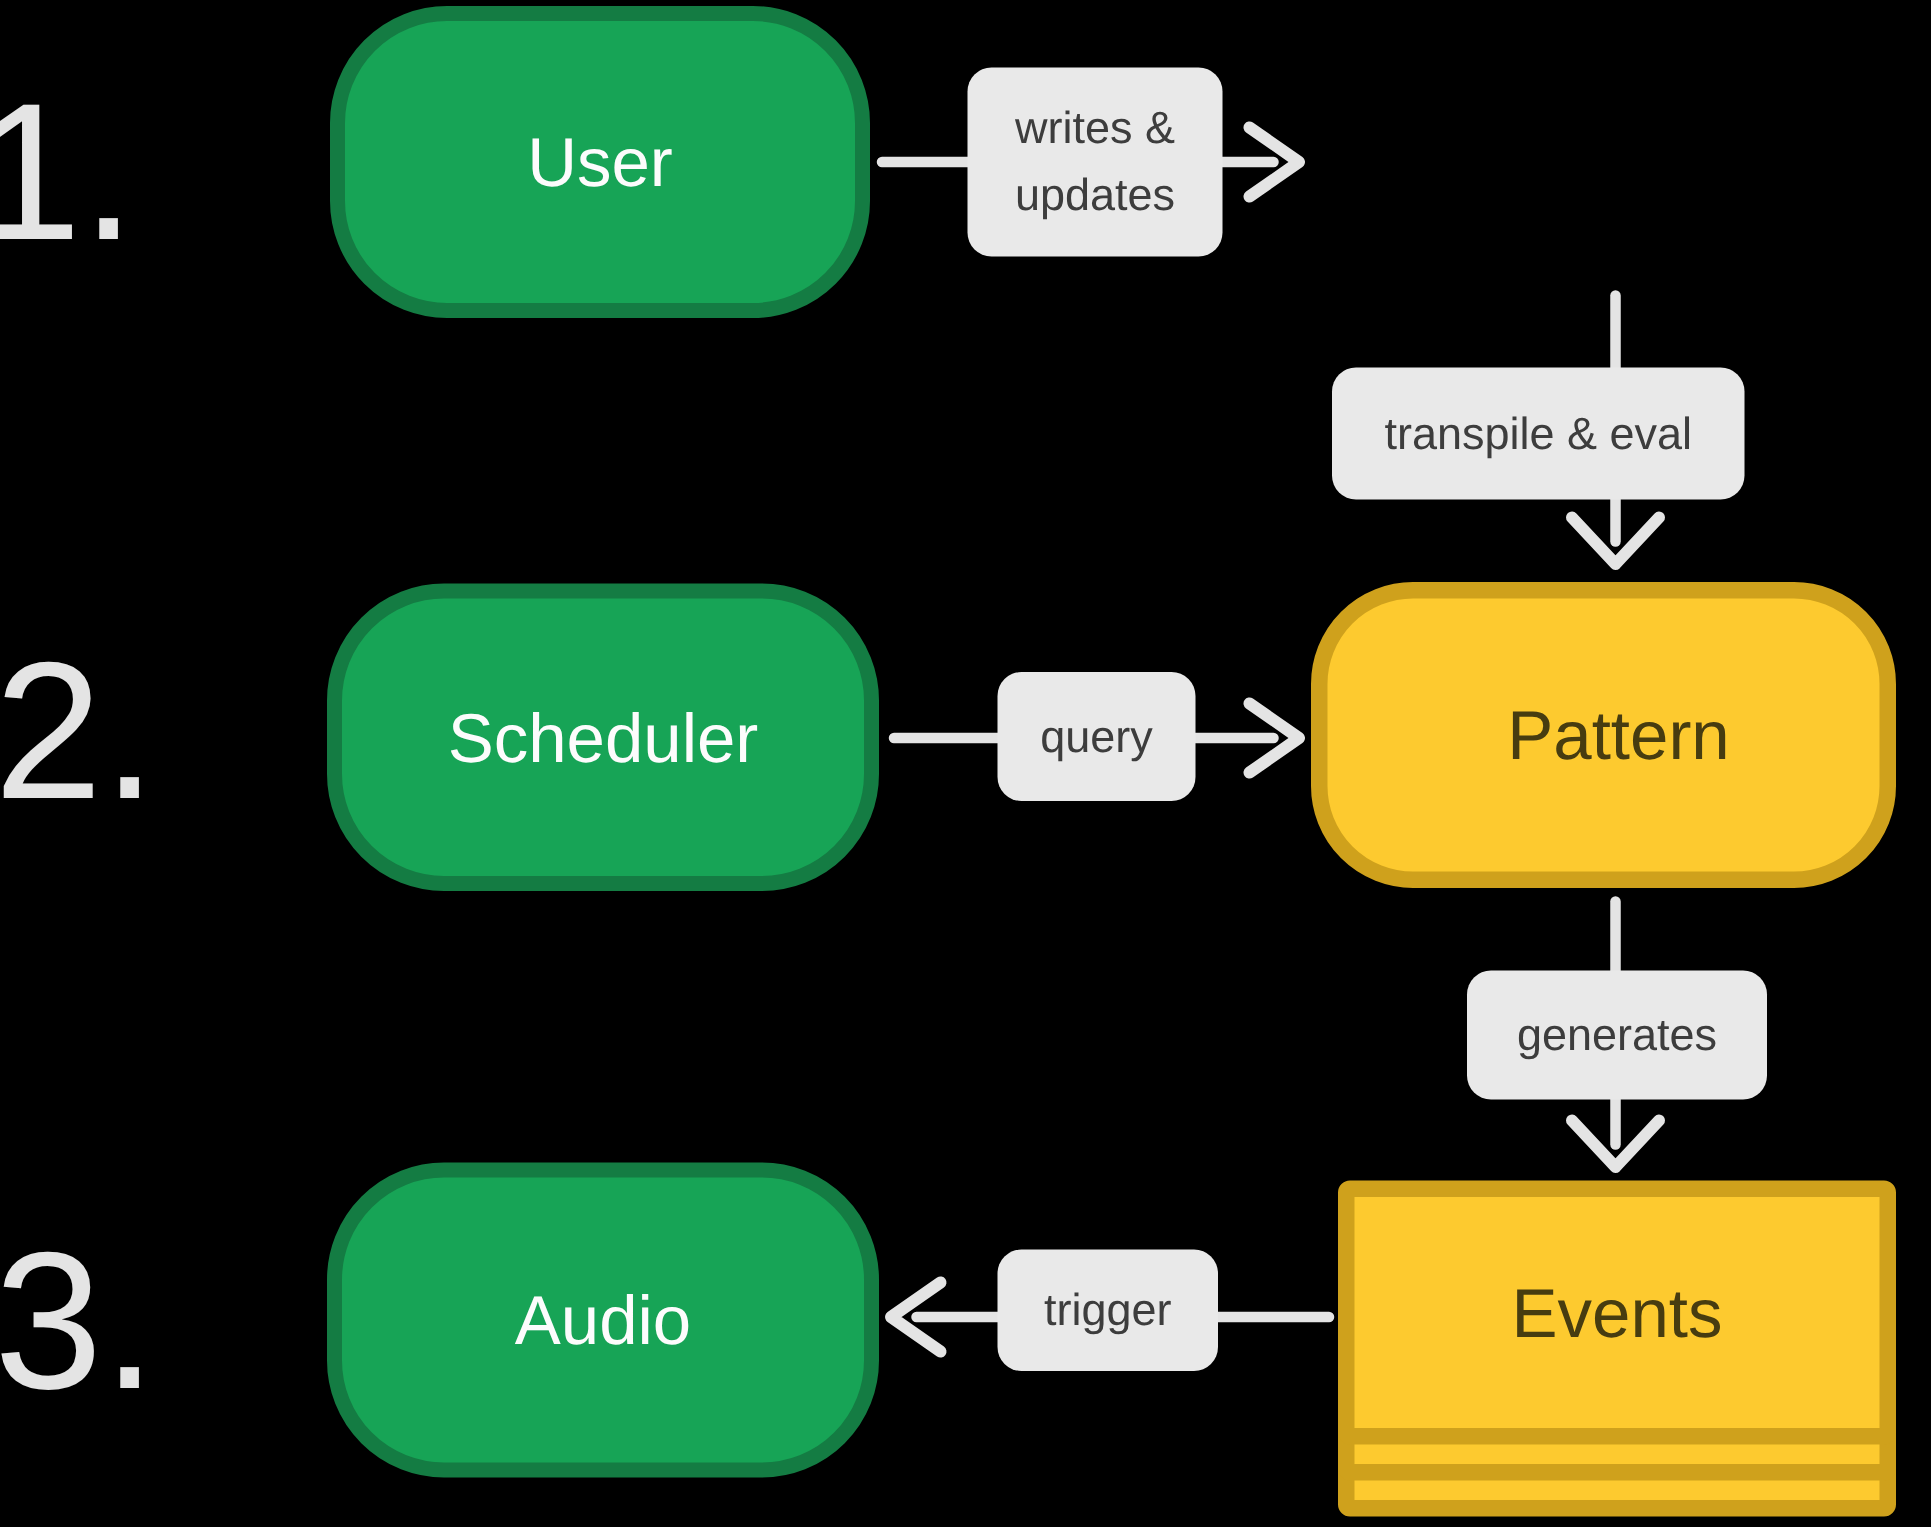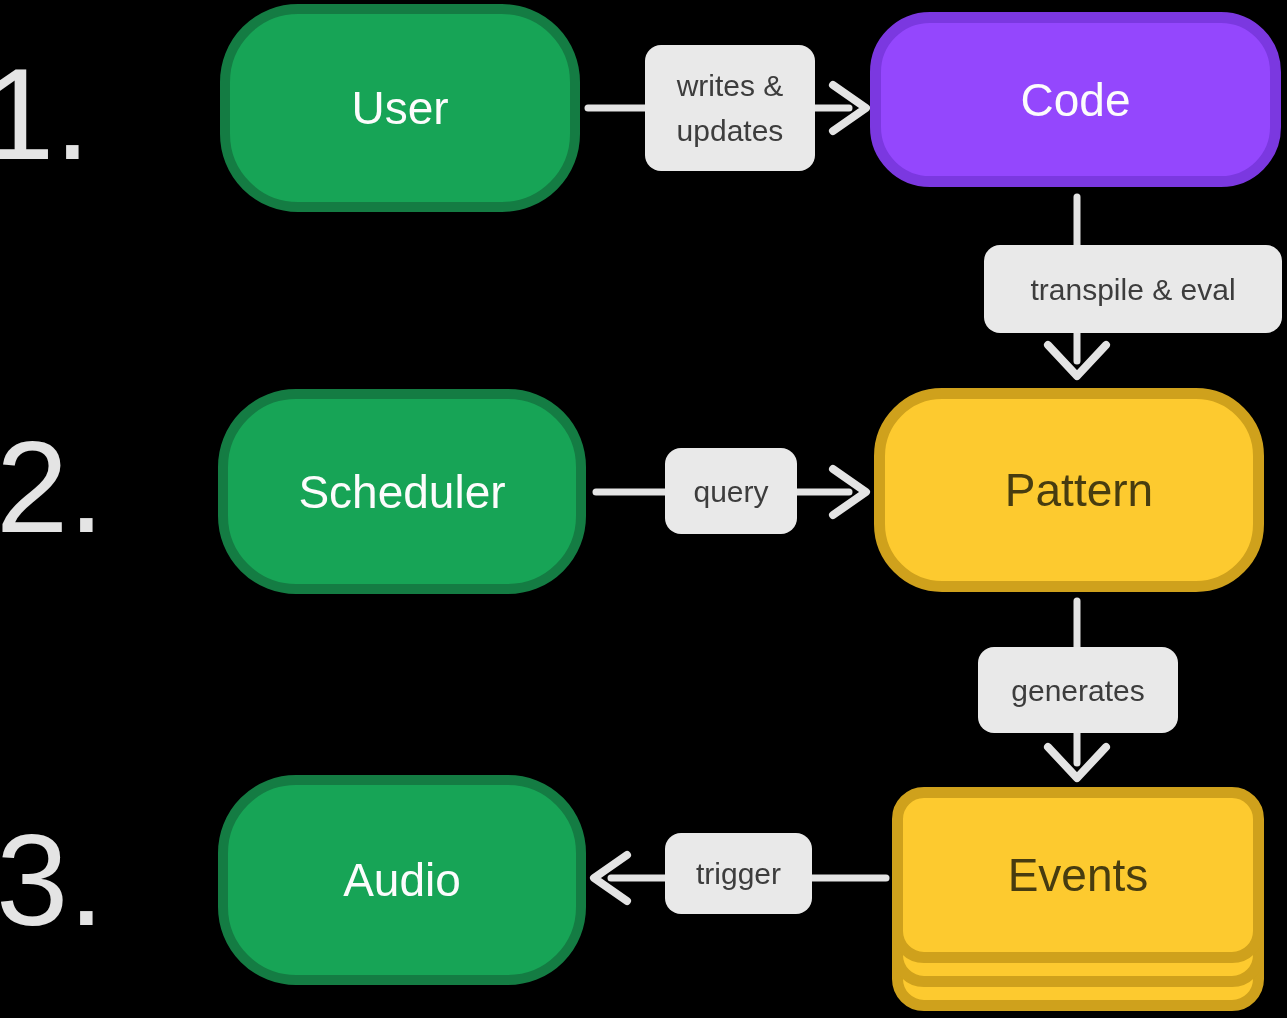--- a/index.html
+++ b/index.html
@@ -21,21 +21,21 @@
   .node{position:absolute;z-index:2;display:flex;align-items:center;justify-content:center;
         box-sizing:border-box;font-size:46px;}
   .green{background:var(--green-fill);border:10px solid var(--green-border);border-radius:78px;color:var(--text-light);}
   .purple{background:var(--purple-fill);border:11px solid var(--purple-border);border-radius:60px;color:var(--text-light);}
   .yellow{background:var(--yellow-fill);border:11px solid var(--yellow-border);border-radius:68px;color:var(--text-dark);padding-left:20px;}
   .elabel{position:absolute;z-index:3;background:var(--label-bg);border-radius:16px;color:var(--label-text);
           font-weight:normal;font-size:30px;display:flex;flex-direction:column;align-items:center;
           justify-content:center;text-align:center;line-height:1.5;box-sizing:border-box;}
   .events-stack{position:absolute;z-index:2;}
   .ecard{position:absolute;left:0;width:372px;height:176px;box-sizing:border-box;
-         background:var(--yellow-fill);border:11px solid var(--yellow-border);border-radius:32px;
+         background:var(--yellow-fill);border:11px solid var(--yellow-border);border-radius:8px;
          display:flex;align-items:center;justify-content:center;font-size:46px;color:var(--text-dark);}
 </style>
 </head>
 <body>
 
 <div class="canvas">
 
   <svg class="arrows" width="1287" height="1018" viewBox="0 0 1287 1018">
     <g>
       <line class="shaft" x1="588" y1="108" x2="849" y2="108"></line>
@@ -60,23 +60,20 @@
   </svg>
 
   <div class="num" style="left:-18px;top:49px">1.</div>
   <div class="num" style="left:-4px;top:422px">2.</div>
   <div class="num" style="left:-4px;top:815px">3.</div>
 
   <div class="node green" style="left:220px;top:4px;width:360px;height:208px">
     <span>User</span>
   </div>
 
-  <div class="node purple" style="left:870px;top:12px;width:411px;height:175px">
-    <span>Code</span>
-  </div>
 
   <div class="node green" style="left:218px;top:389px;width:368px;height:205px">
     <span>Scheduler</span>
   </div>
 
   <div class="node yellow" style="left:874px;top:388px;width:390px;height:204px">
     <span>Pattern</span>
   </div>
 
   <div class="node green" style="left:218px;top:775px;width:368px;height:210px">
@@ -89,21 +86,21 @@
     <div class="ecard" style="top:0;z-index:3">
       <span>Events</span>
     </div>
   </div>
 
   <div class="elabel" style="left:645px;top:45px;width:170px;height:126px">
     <span>writes &amp;</span>
     <span>updates</span>
   </div>
 
-  <div class="elabel" style="left:984px;top:245px;width:298px;height:88px">
+  <div class="elabel" style="left:888px;top:245px;width:275px;height:88px">
     <span>transpile &amp; eval</span>
   </div>
 
   <div class="elabel" style="left:665px;top:448px;width:132px;height:86px">
     <span>query</span>
   </div>
 
   <div class="elabel" style="left:978px;top:647px;width:200px;height:86px">
     <span>generates</span>
   </div>

